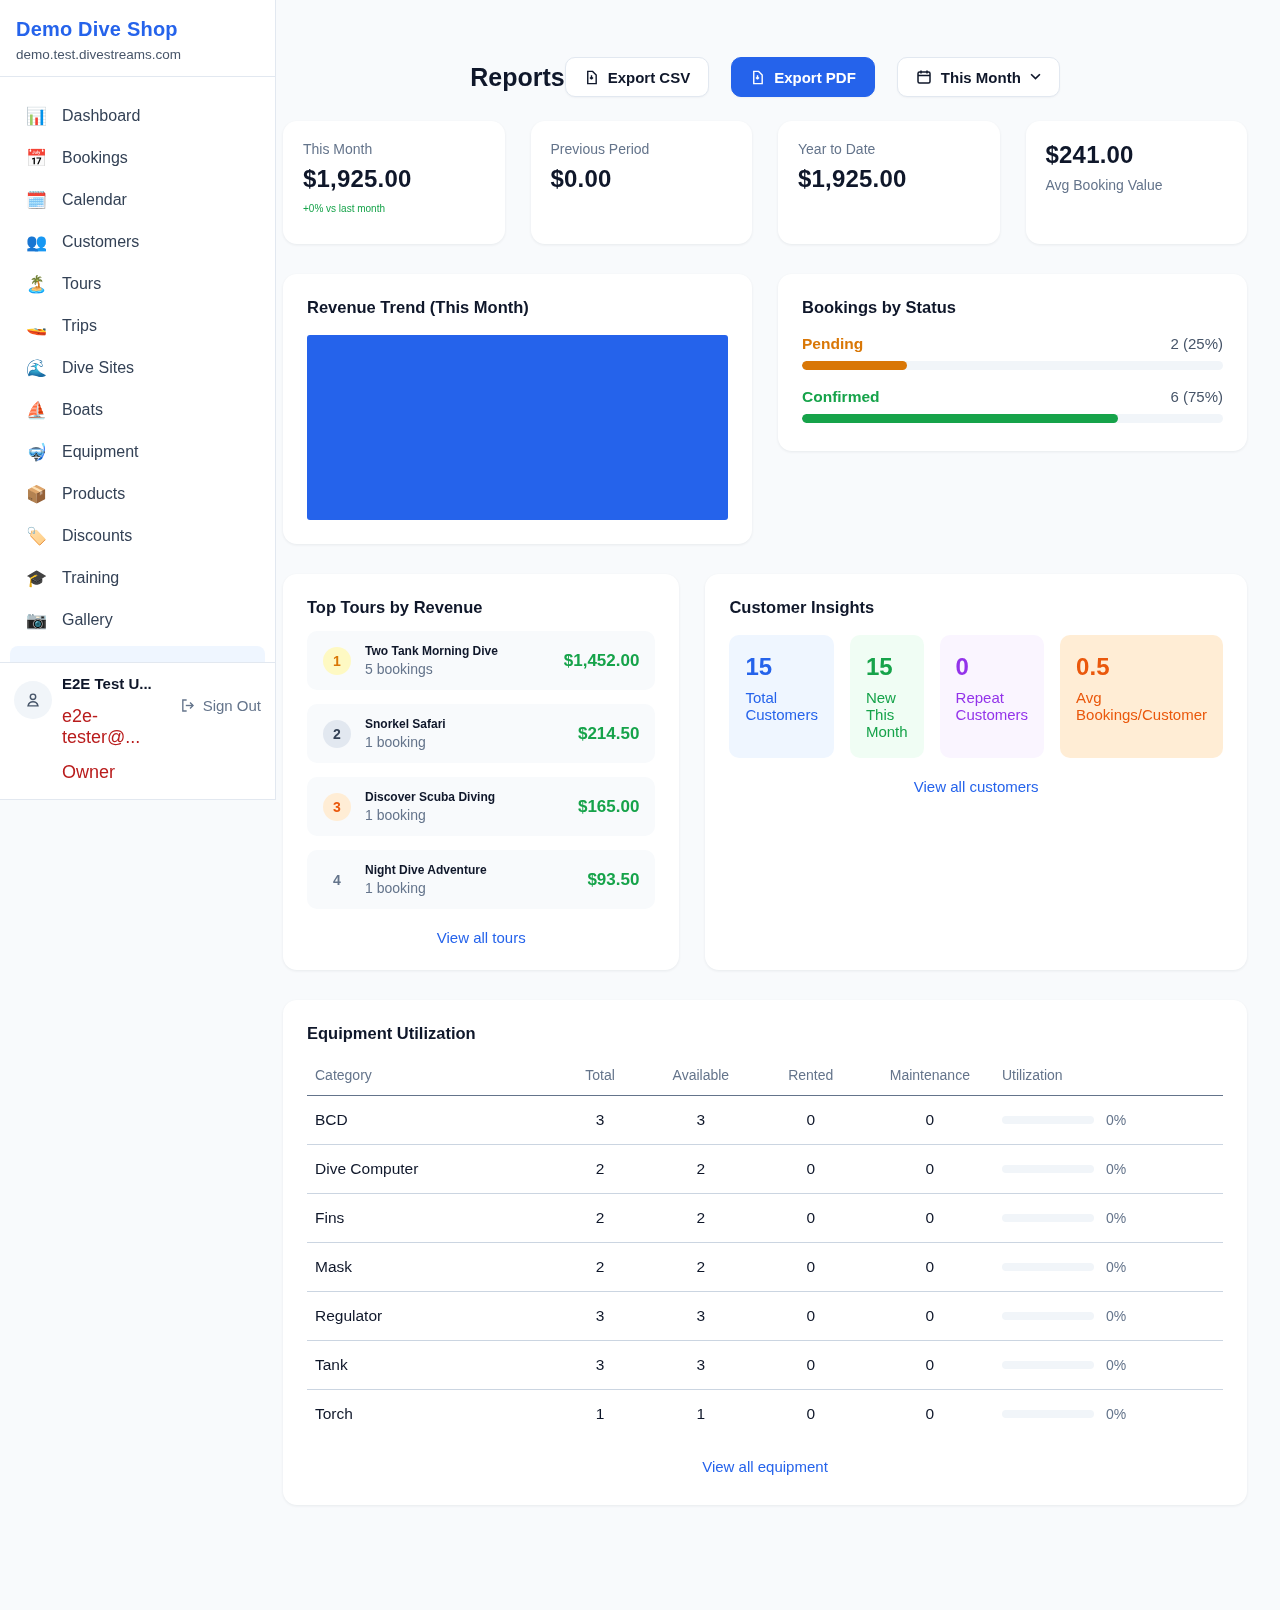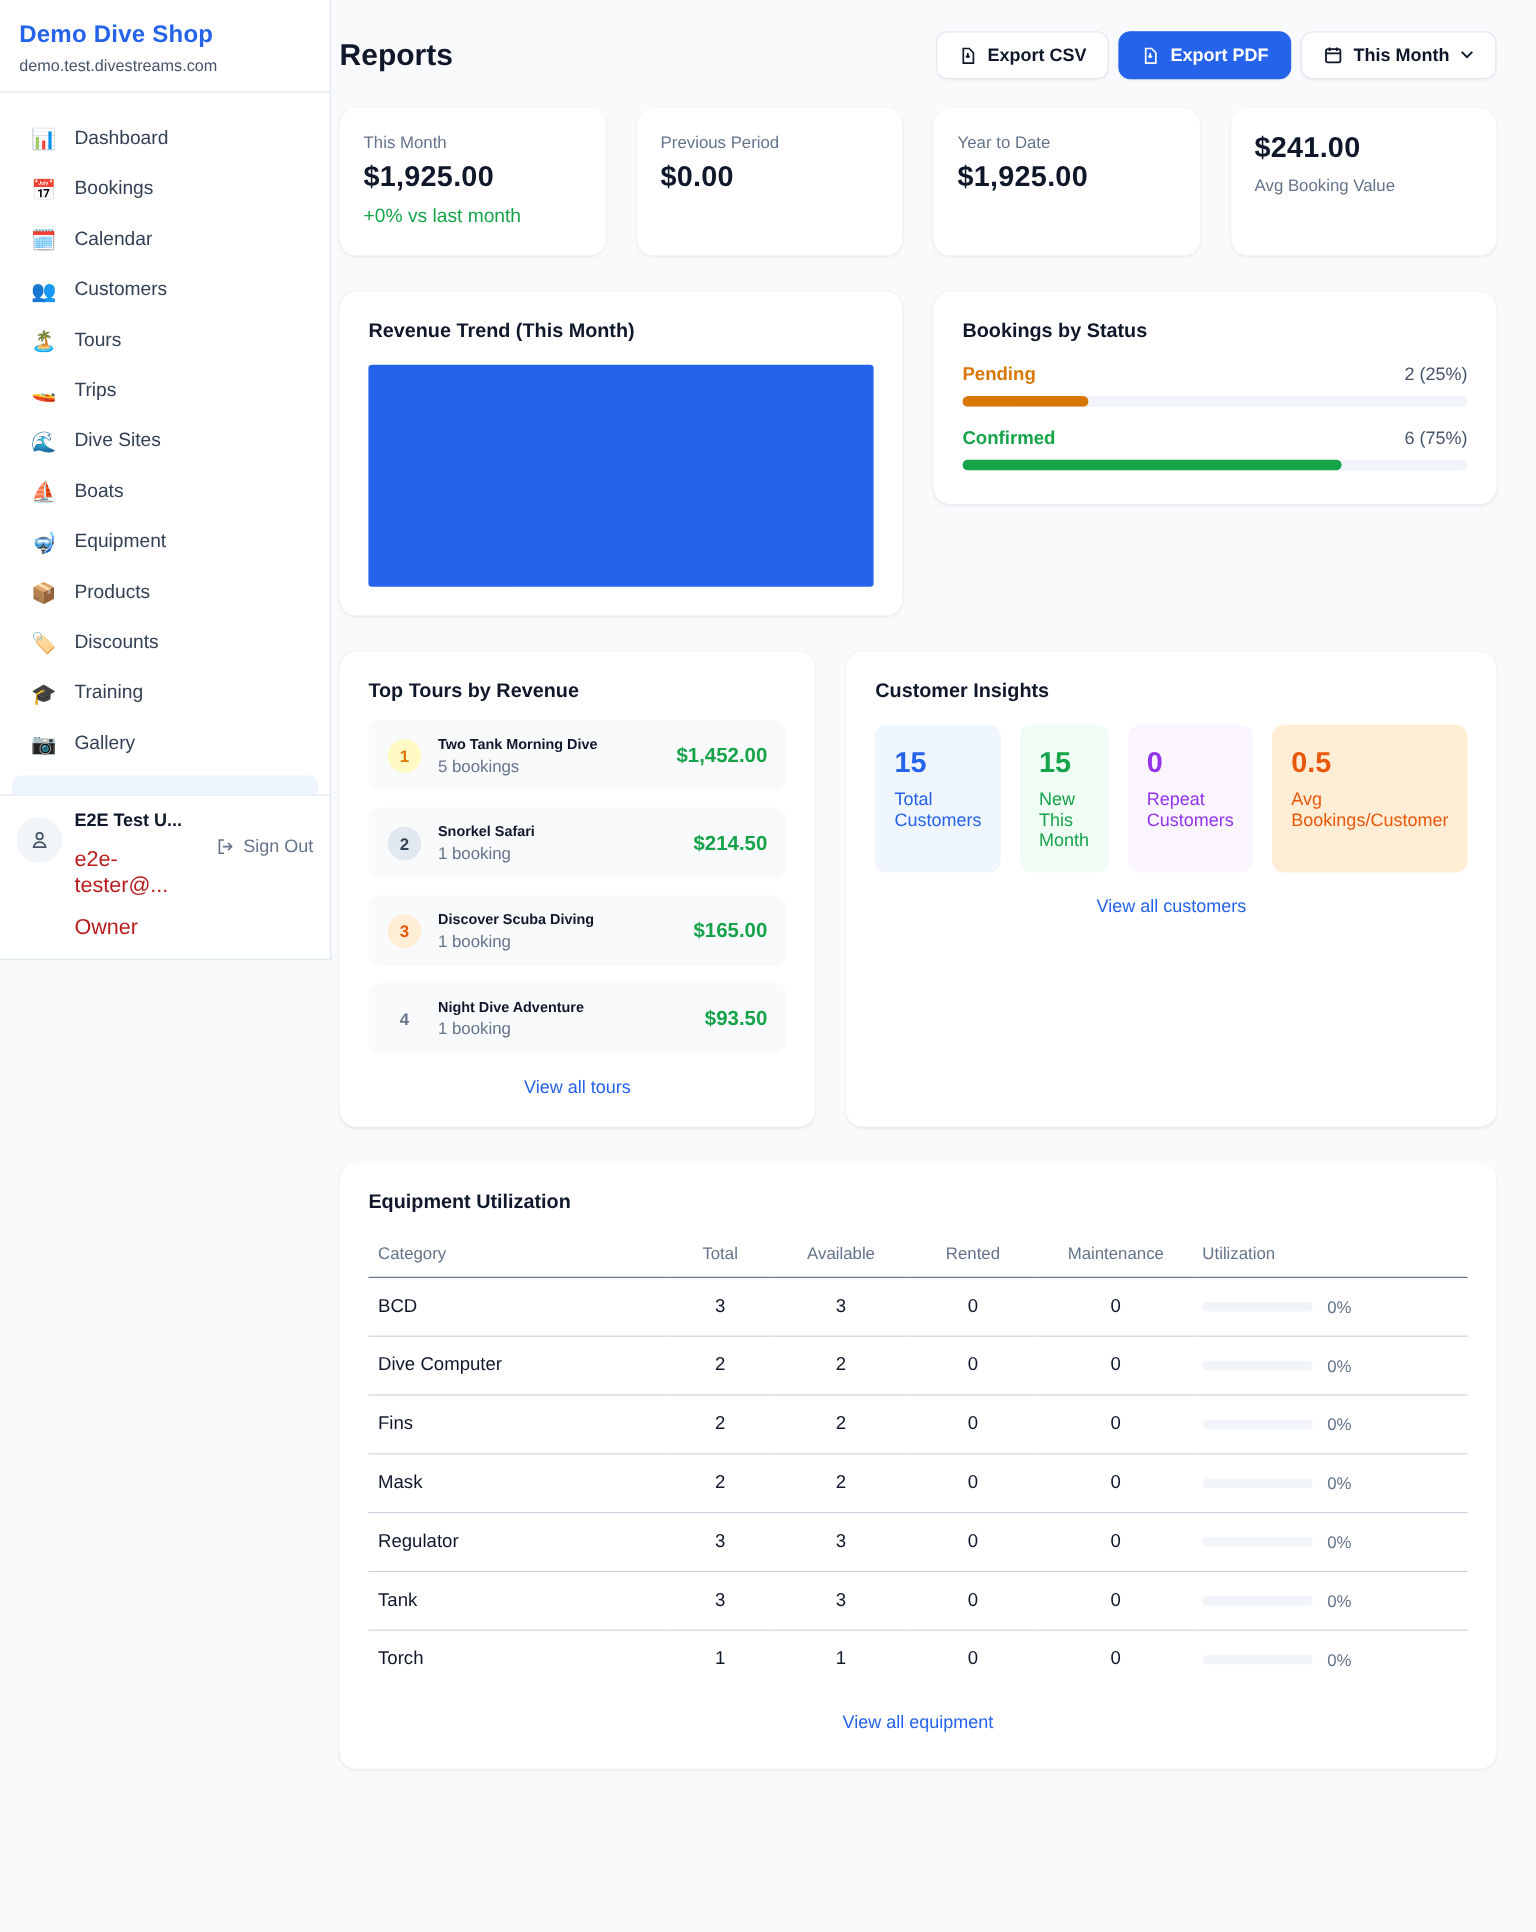--- a/index.html
+++ b/index.html
@@ -18,37 +18,37 @@
   .nav-active-partial { height:16px; margin:0 10px; background:#eff6ff; border-radius:8px 8px 0 0; }
   .user-panel { border-top:1px solid #e2e8f0; padding:12px 14px 16px 14px; display:flex; align-items:flex-start; gap:10px; }
   .avatar { width:38px; height:38px; border-radius:50%; background:#f1f5f9; display:flex; align-items:center; justify-content:center; flex:none; margin-top:6px; color:#475569; }
   .user-meta { flex:1; min-width:0; }
   .user-name { font-size:15px; font-weight:bold; color:#0f172a; }
   .user-email, .user-role { font-size:18px; color:#b91c1c; margin-top:14px; }
   .signout { display:flex; align-items:center; gap:7px; color:#64748b; font-size:15px; margin-top:22px; cursor:pointer; flex:none; }
 
   
   .main { margin-left:250px; padding:26px 33px 40px 33px; }
-  .page-header { display:flex; align-items:center; justify-content:space-between; }
+  .page-header { display:flex; align-items:center; justify-content:center;margin-top:31px; }
   .page-title { font-size:25px; font-weight:bold; color:#0f172a; }
-  .header-actions { display:flex; gap:8px; }
+  .header-actions { display:flex; gap:22px; }
   .btn { display:flex; align-items:center; gap:9px; height:40px; padding:0 18px; border-radius:10px;
          font-size:15px; font-weight:bold; background:#fff; border:1px solid #e2e8f0; color:#0f172a; cursor:pointer;
          box-shadow:0 1px 2px rgba(15,23,42,.04); }
   .btn-primary { background:#2563eb; border-color:#2563eb; color:#fff; }
 
   .card { background:#fff; border-radius:14px; box-shadow:0 1px 3px rgba(15,23,42,.07); }
   .card-title { font-size:16.5px; font-weight:bold; color:#0f172a; }
 
   
   .stats-row { display:grid; grid-template-columns:repeat(4,1fr); gap:26px; margin-top:24px; }
   .stat-card { padding:20px; min-height:123px; }
   .stat-label { font-size:14px; color:#64748b; }
   .stat-value { font-size:24px; font-weight:bold; color:#0f172a; margin-top:8px; letter-spacing:.2px; }
-  .stat-delta { font-size:16px; color:#16a34a; margin-top:10px; }
+  .stat-delta { font-size:10px; color:#16a34a; margin-top:10px; }
   .stat-card.flip .stat-value { margin-top:0; }
   .stat-card.flip .stat-label { margin-top:8px; }
 
   
   .charts-row { display:grid; grid-template-columns:1fr 1fr; gap:26px; margin-top:30px; align-items:start; }
   .revenue-card { padding:24px; }
   .revenue-bar { margin-top:18px; height:185px; background:#2563eb; border-radius:3px; }
   .status-card { padding:24px 24px 28px 24px; }
   .status-row { margin-top:18px; }
   .status-line { display:flex; justify-content:space-between; align-items:baseline; }

